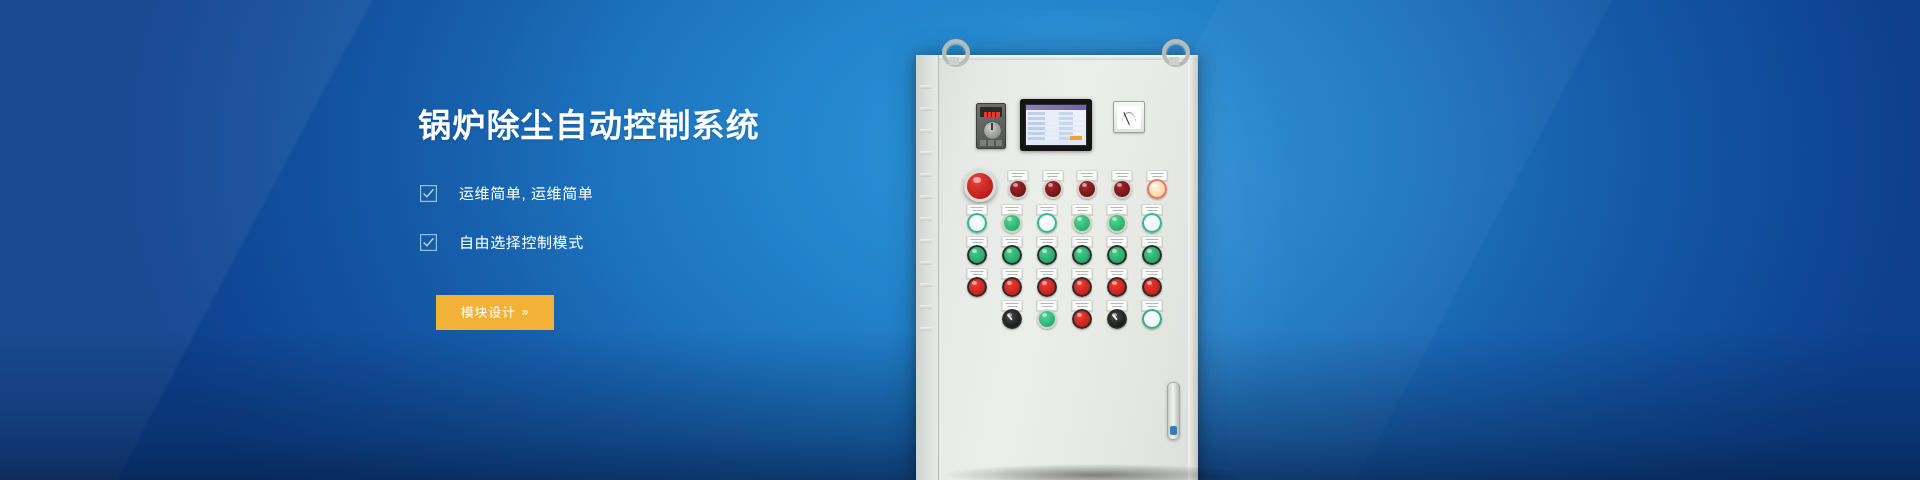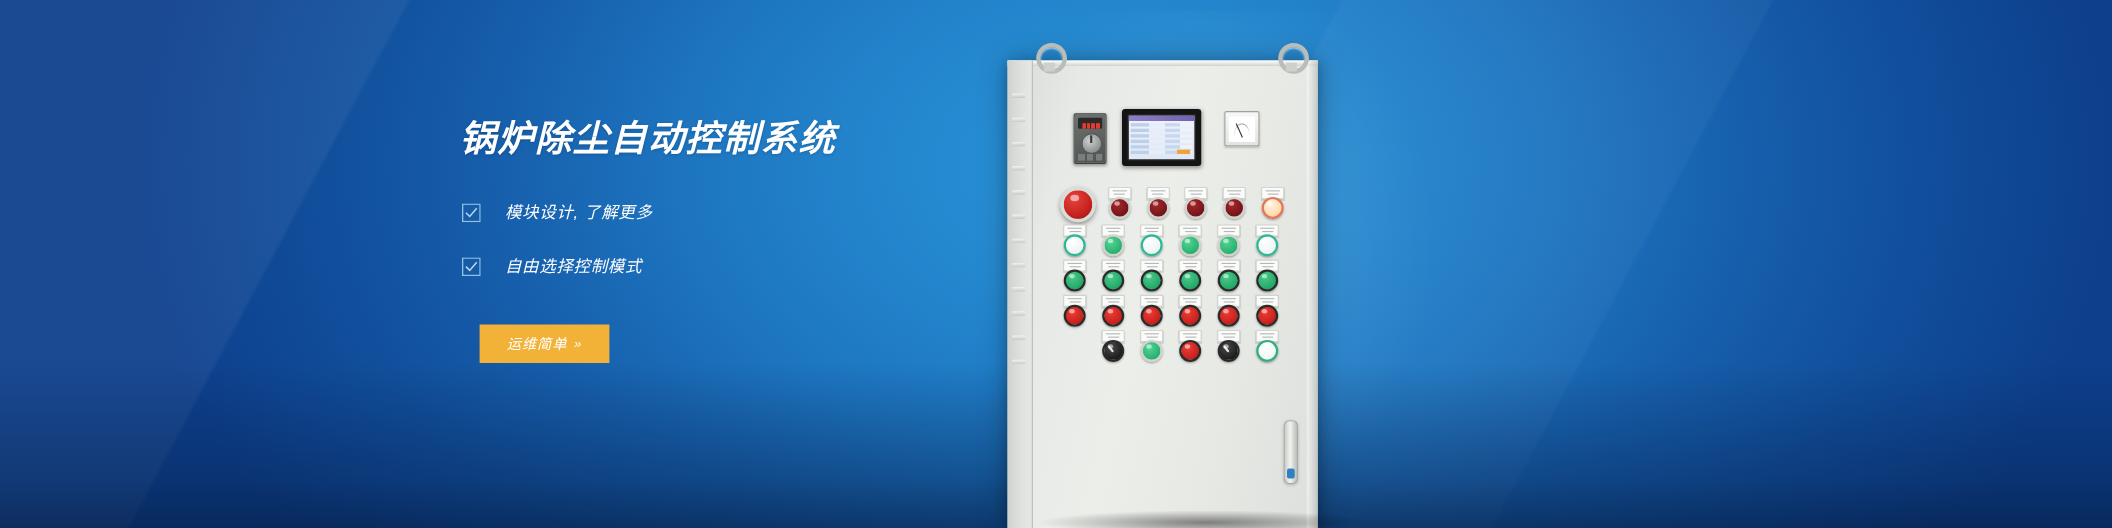--- a/index.html
+++ b/index.html
@@ -9,21 +9,20 @@
     font-family:"Liberation Sans","DejaVu Sans",sans-serif;
     background:#0f4a96;
   }
 
   
   .banner{
     position:relative;width:1920px;height:480px;overflow:hidden;
     background:
       radial-gradient(ellipse 900px 620px at 1020px 150px, #2a93d8 0%, #2488cf 22%, #1d74bf 45%, #1760ad 62%, #114f9c 80%, #0d3f8c 100%),
       linear-gradient(135deg,#1b6fc0 0%,#14579f 40%,#0e3f85 100%);
-    font-style: italic;
   }
   
   .banner::before{
     content:"";position:absolute;inset:0;
     background:
       linear-gradient(118deg, rgba(255,255,255,0.055) 0%, rgba(255,255,255,0.055) 17%, rgba(255,255,255,0) 17.2%, rgba(255,255,255,0) 100%),
       linear-gradient(118deg, rgba(255,255,255,0) 56%, rgba(255,255,255,0.035) 56.2%, rgba(255,255,255,0.035) 74%, rgba(255,255,255,0) 74.2%);
     pointer-events:none;
   }
   .banner::after{
@@ -277,39 +276,39 @@
 
     <div class="features">
 
       <div class="feature" style="margin-bottom:16px;">
         <span class="chk">
           <svg width="17" height="17" viewBox="0 0 17 17" fill="none">
             <rect x="0.6" y="0.6" width="15.8" height="15.8" stroke="#a9d4f0" stroke-width="1.2"></rect>
             <path d="M3.6 8.4 L7 11.8 L13.4 4.3" stroke="#d8ecfa" stroke-width="1.4" fill="none"></path>
           </svg>
         </span>
-        <span class="feature-label">模块设计, 了解更多</span>
+        <span class="feature-label">运维简单, 运维简单</span>
       </div>
 
       <div class="feature" style="margin-bottom:0;">
         <span class="chk">
           <svg width="17" height="17" viewBox="0 0 17 17" fill="none">
             <rect x="0.6" y="0.6" width="15.8" height="15.8" stroke="#a9d4f0" stroke-width="1.2"></rect>
             <path d="M3.6 8.4 L7 11.8 L13.4 4.3" stroke="#d8ecfa" stroke-width="1.4" fill="none"></path>
           </svg>
         </span>
         <span class="feature-label">自由选择控制模式</span>
       </div>
 
 
     </div>
 
     <div class="cta">
       <span class="cta-label">
-        <span>运维简单</span>
+        <span>模块设计</span>
         <span class="cta-arrow">»</span>
       </span>
     </div>
 
   </div>
 
   <div class="photo">
     <div class="photo-glow"></div>
 
     <div class="cabinet">

